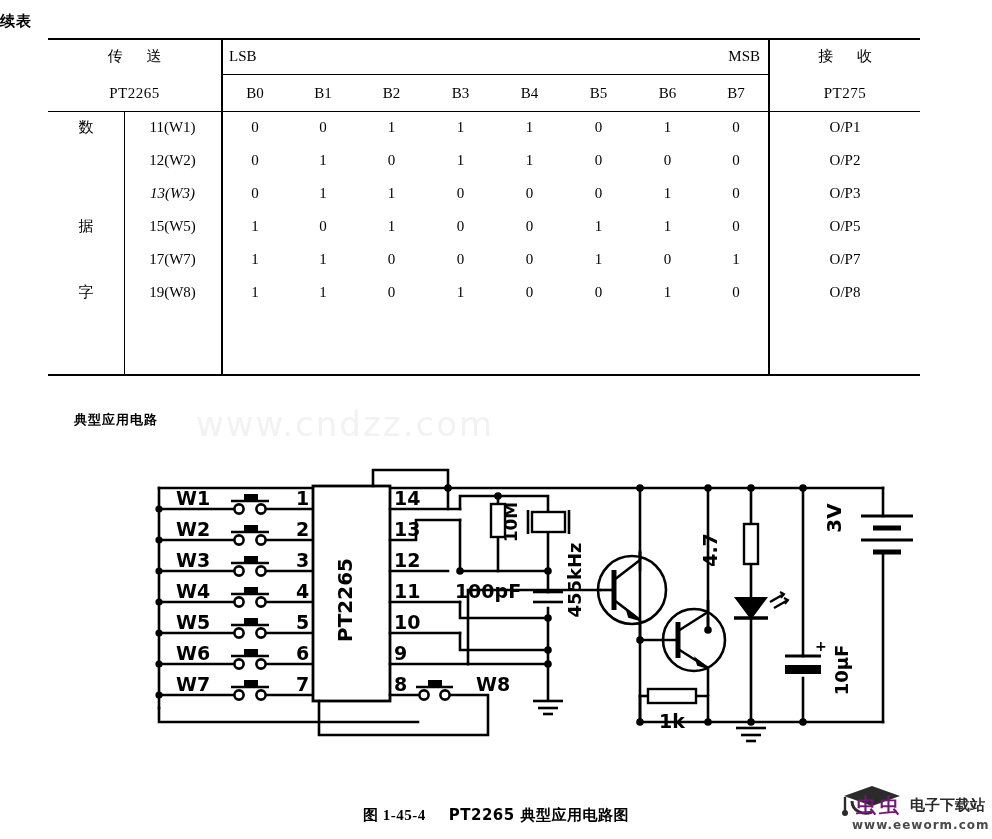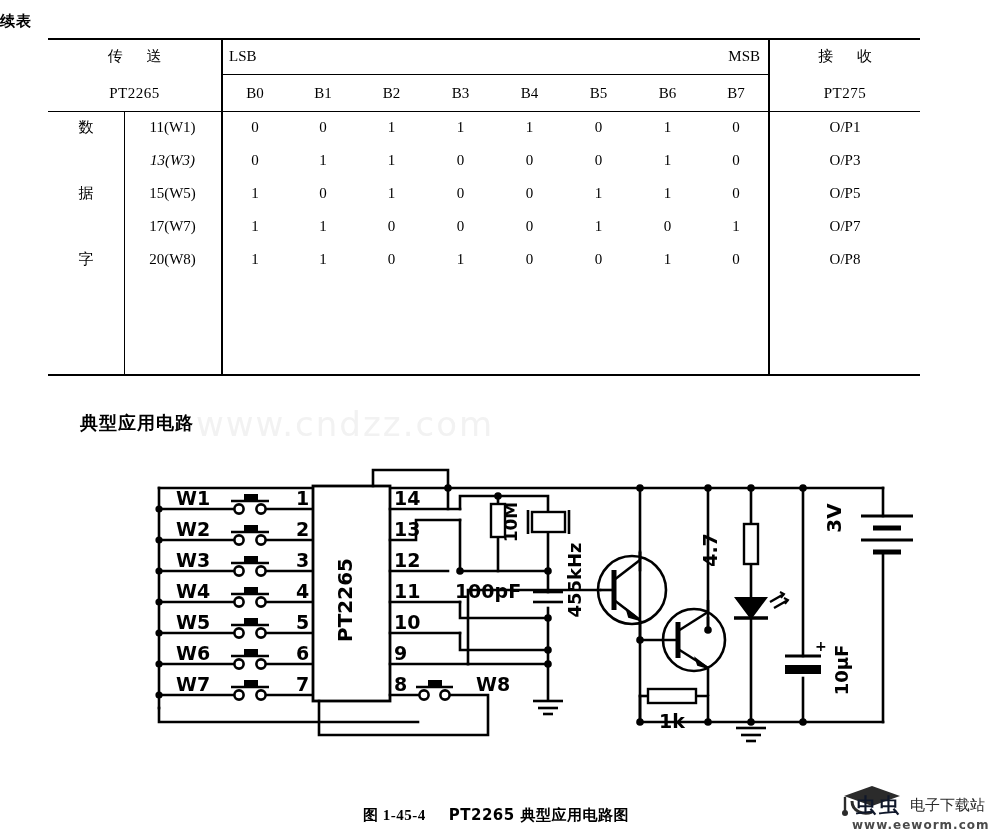--- a/index.html
+++ b/index.html
@@ -31,23 +31,23 @@
   #v4{left:173px;top:74px;height:262px;width:1px;}
 
   .hdr-cn{font-family:"DejaVu Sans","Liberation Sans",sans-serif;font-size:14px;font-weight:700;letter-spacing:10px;text-indent:10px;}
   .hdr-pt{font-family:"Liberation Serif","DejaVu Serif",serif;font-size:15px;letter-spacing:.5px;}
   .lsb{font-size:15px;}
   .bitname{font-size:15px;}
   .cjk-side{font-family:"DejaVu Sans","Liberation Sans",sans-serif;font-size:14px;font-weight:700;}
 
   
   #sec-head{
-    position:absolute;left:80px;top:411px;
+    position:absolute;left:74px;top:411px;
     font-family:"DejaVu Sans","Liberation Sans",sans-serif;
-    font-size:18px;font-weight:700;letter-spacing:1px;
+    font-size:13px;font-weight:700;letter-spacing:1px;
   }
   
   #wm{
     position:absolute;left:196px;top:404px;
     font-family:"DejaVu Sans","Liberation Sans",sans-serif;
     font-size:34px;font-weight:400;color:#f2f2f2;letter-spacing:2px;
     user-select:none;
   }
   
   #circuit{position:absolute;left:0;top:460px;width:992px;height:340px;margin-left:28px;}
@@ -56,31 +56,31 @@
     position:absolute;left:0;top:806px;width:992px;text-align:center;
     font-family:"DejaVu Sans","Liberation Sans",serif;
     font-size:15px;font-weight:700;letter-spacing:.5px;
   }
   #caption .num{font-family:"Liberation Serif",serif;font-weight:700;}
   
   #logo{position:absolute;left:838px;top:782px;width:152px;height:56px;}
   #logo .cn{
     position:absolute;left:72px;top:14px;
     font-family:"DejaVu Sans","Liberation Sans",sans-serif;
-    font-size:15px;font-weight:400;color:#2b2b2b;letter-spacing:0px;
+    font-size:15px;font-weight:700;color:#2b2b2b;letter-spacing:0px;
   }
   #logo .url{
     position:absolute;left:14px;top:36px;
     font-family:"DejaVu Sans","Liberation Sans",sans-serif;
     font-size:12px;font-weight:700;color:#4a4a4a;letter-spacing:1px;
   }
   #logo .bugs{
     position:absolute;left:18px;top:10px;
     font-family:"DejaVu Sans","Liberation Sans",sans-serif;
-    font-size:20px;font-weight:700;color:#0f172a;letter-spacing:3px;
+    font-size:20px;font-weight:700;color:#701a75;letter-spacing:3px;
   }
 </style>
 </head>
 <body>
 
 <div id="cont-label">续表</div>
 
 <div id="tbl-wrap">
   <div class="rule-top"></div>
   <div class="rule-bot"></div>
@@ -135,20 +135,33 @@
           <td>1</td>
           <td>1</td>
           <td>1</td>
           <td>0</td>
           <td>1</td>
           <td>0</td>
           <td>O/P1</td>
         </tr>
         <tr style="height: 33px;">
           <td class="cjk-side"></td>
+          <td style="font-size: 15px;">12(W2)</td>
+          <td>0</td>
+          <td>1</td>
+          <td>0</td>
+          <td>1</td>
+          <td>1</td>
+          <td>0</td>
+          <td>0</td>
+          <td>0</td>
+          <td>O/P2</td>
+        </tr>
+        <tr style="height: 33px;">
+          <td class="cjk-side"></td>
           <td style="font-size: 15px; font-style: italic;">13(W3)</td>
           <td>0</td>
           <td>1</td>
           <td>1</td>
           <td>0</td>
           <td>0</td>
           <td>0</td>
           <td>1</td>
           <td>0</td>
           <td>O/P3</td>
@@ -174,21 +187,21 @@
           <td>0</td>
           <td>0</td>
           <td>0</td>
           <td>1</td>
           <td>0</td>
           <td>1</td>
           <td>O/P7</td>
         </tr>
         <tr style="height: 33px;">
           <td class="cjk-side">字</td>
-          <td style="font-size: 15px;">20(W8)</td>
+          <td style="font-size: 15px;">19(W8)</td>
           <td>1</td>
           <td>1</td>
           <td>0</td>
           <td>1</td>
           <td>0</td>
           <td>0</td>
           <td>1</td>
           <td>0</td>
           <td>O/P8</td>
         </tr>

